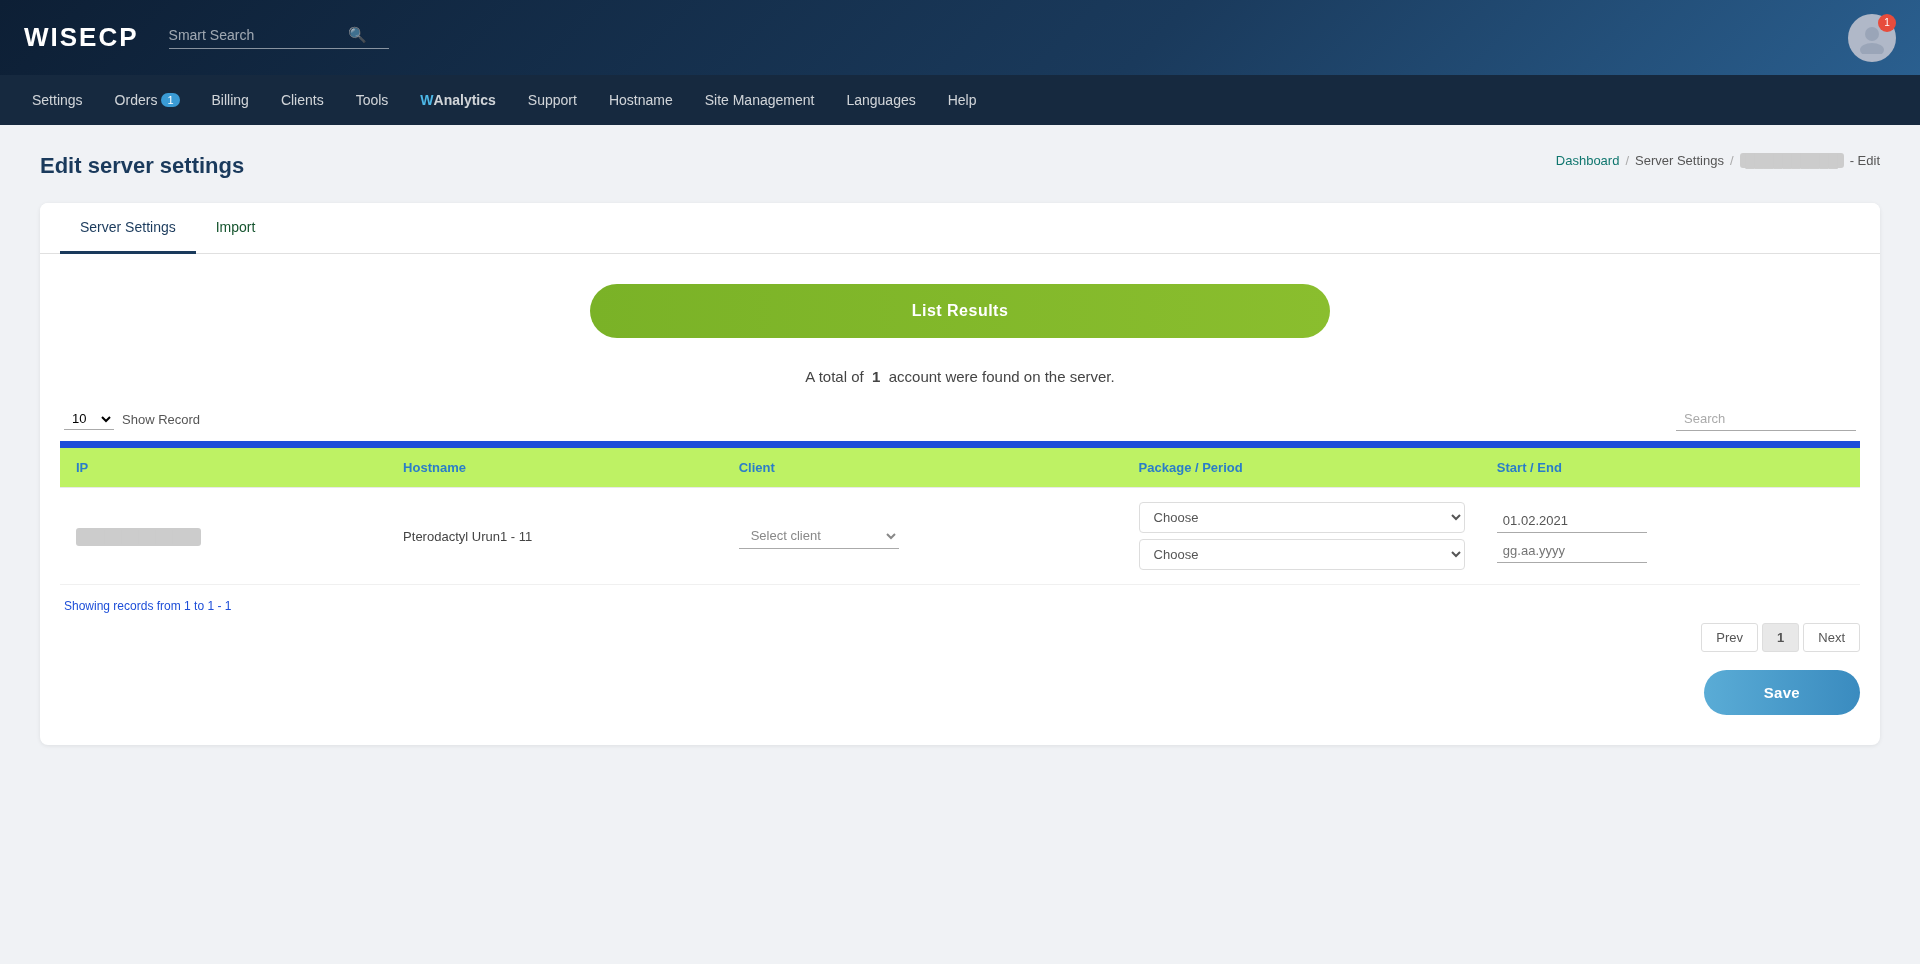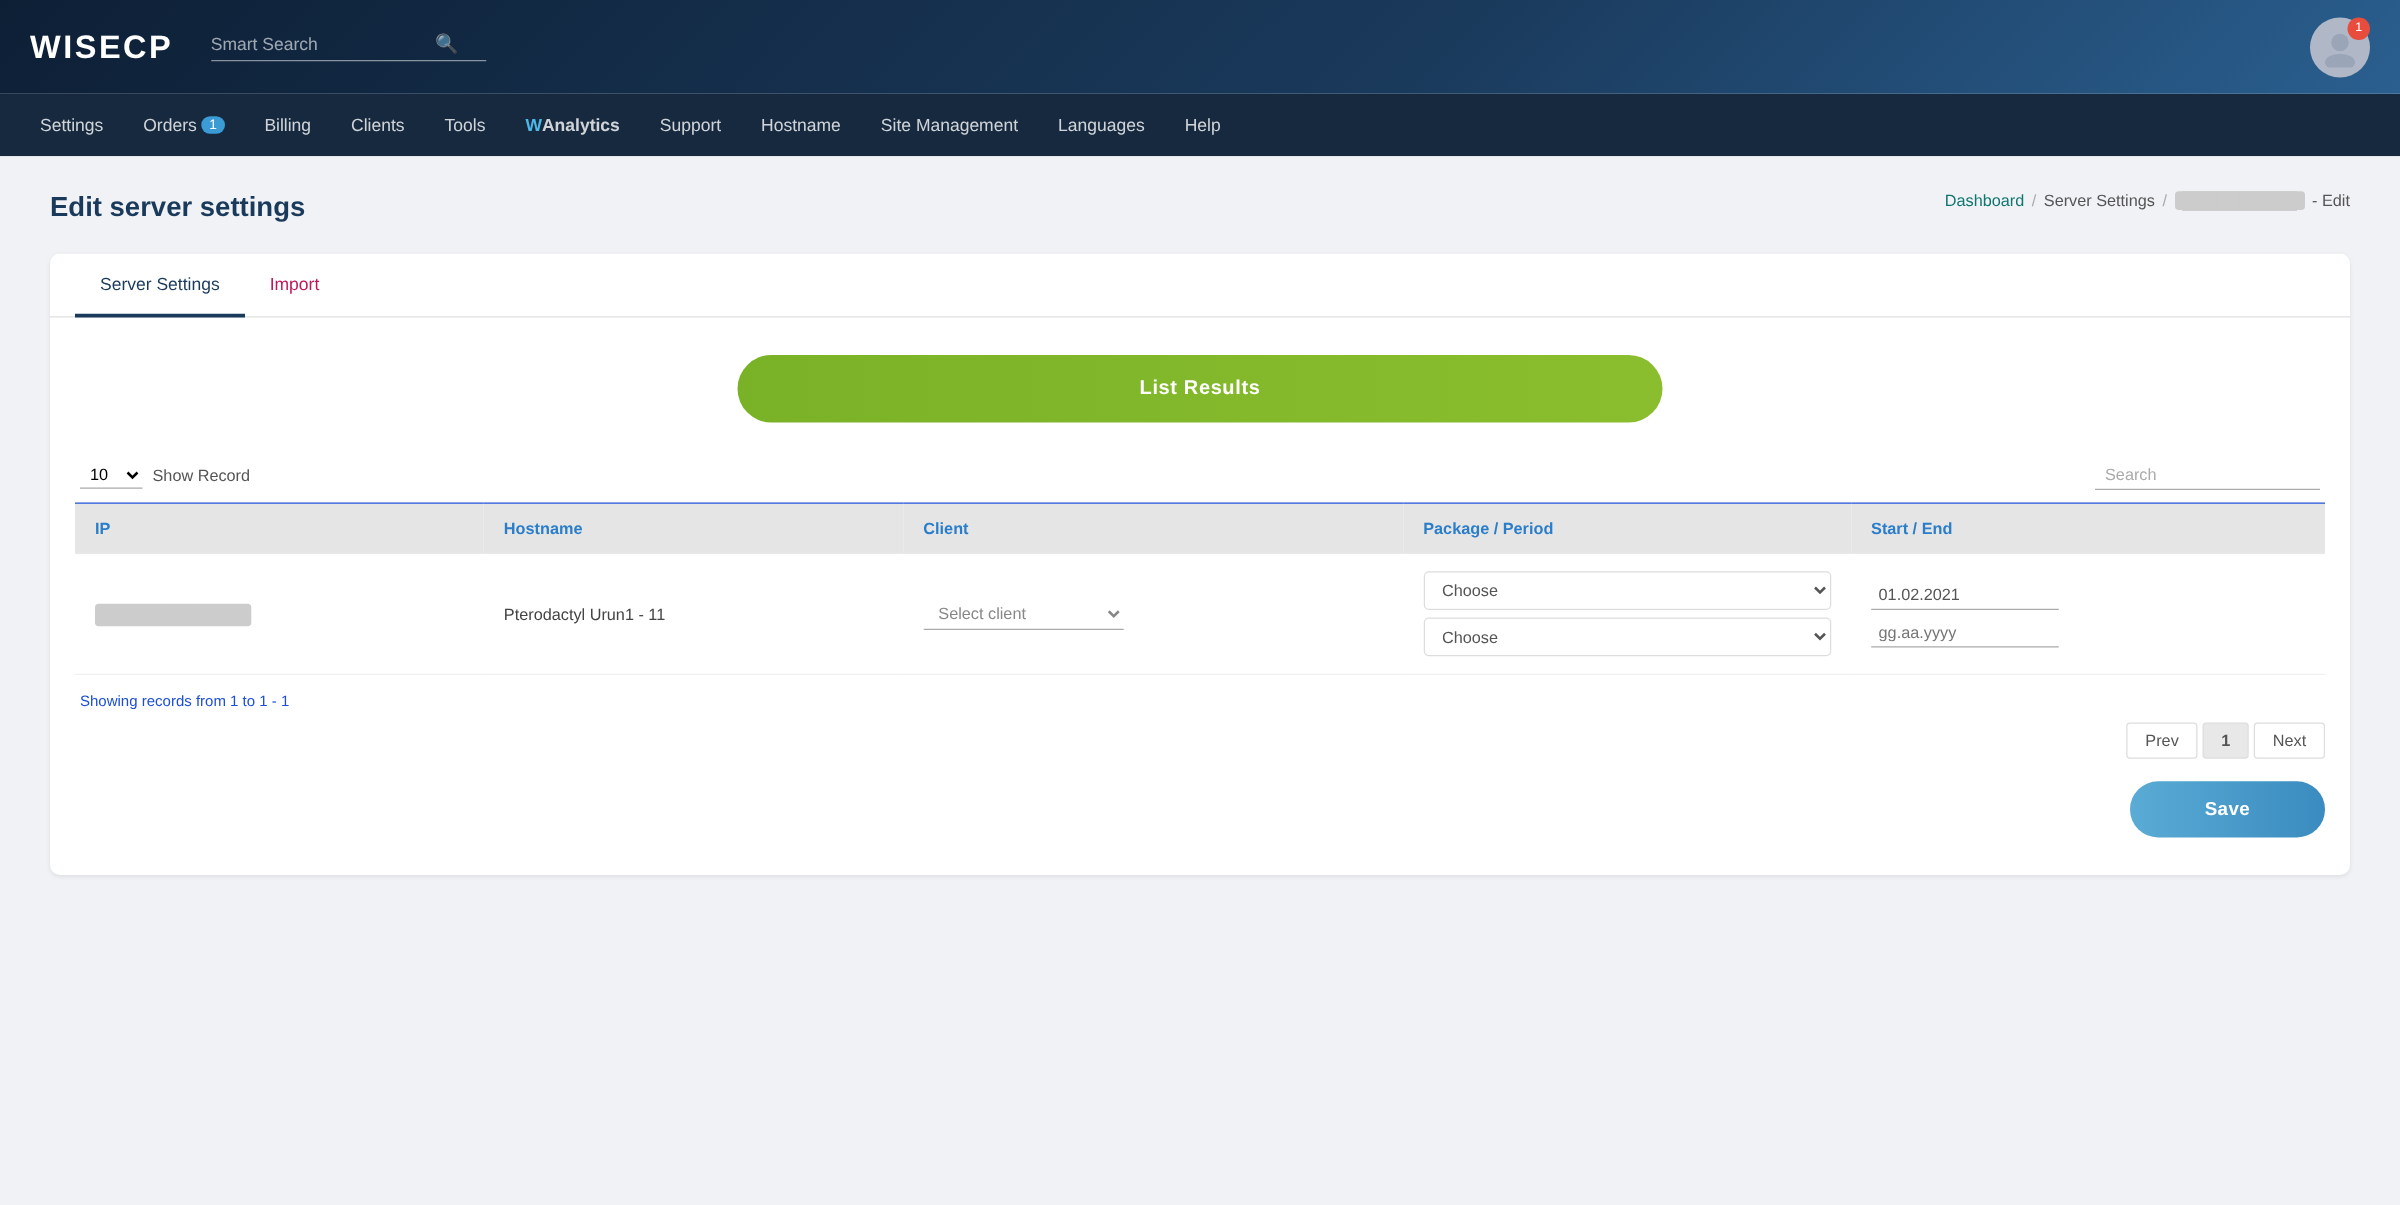--- a/index.html
+++ b/index.html
@@ -160,21 +160,21 @@
     .tabs {
       display: flex;
       border-bottom: 1px solid #e0e0e0;
       padding: 0 20px;
       background: white;
     }
     .tab {
       padding: 16px 20px;
       cursor: pointer;
       font-size: 14px;
-      color: #be185d;
+      color: #14532d;
       border-bottom: 3px solid transparent;
       margin-bottom: -1px;
     }
     .tab.active {
       color: #1a3a5c;
       border-bottom: 3px solid #1a3a5c;
       font-weight: 500;
     }
 
     
@@ -246,22 +246,22 @@
     }
     .search-input-wrap input::placeholder { color: #aaa; }
 
     
     .data-table {
       width: 100%;
       border-collapse: collapse;
       font-size: 13px;
     }
     .data-table thead tr {
-      background: #e5e5e5;
-      border-top: 1px solid #1d4ed8;
+      background: #bef264;
+      border-top: 7px solid #1d4ed8;
       border-bottom: 1px solid #e8e8e8;
     }
     .data-table thead th {
       padding: 12px 16px;
       text-align: left;
       color: #2a7dc9;
       font-weight: 600;
       font-size: 13px;
     }
     .data-table tbody tr {
@@ -434,20 +434,25 @@
 
     <div class="tabs">
       <div class="tab active">Server Settings</div>
       <div class="tab">Import</div>
     </div>
 
     <div class="panel-body">
 
       <button class="btn-list-results">List Results</button>
 
+      <p class="summary-text">
+        <span>A total of</span>
+        &nbsp;<strong>1</strong>&nbsp;
+        <span>account were found on the server.</span>
+      </p>
 
       <div class="table-controls">
         <div class="show-records">
           <select>
             <option>10</option>
             <option>25</option>
             <option>50</option>
             <option>100</option>
           </select>
           <span>Show Record</span>

